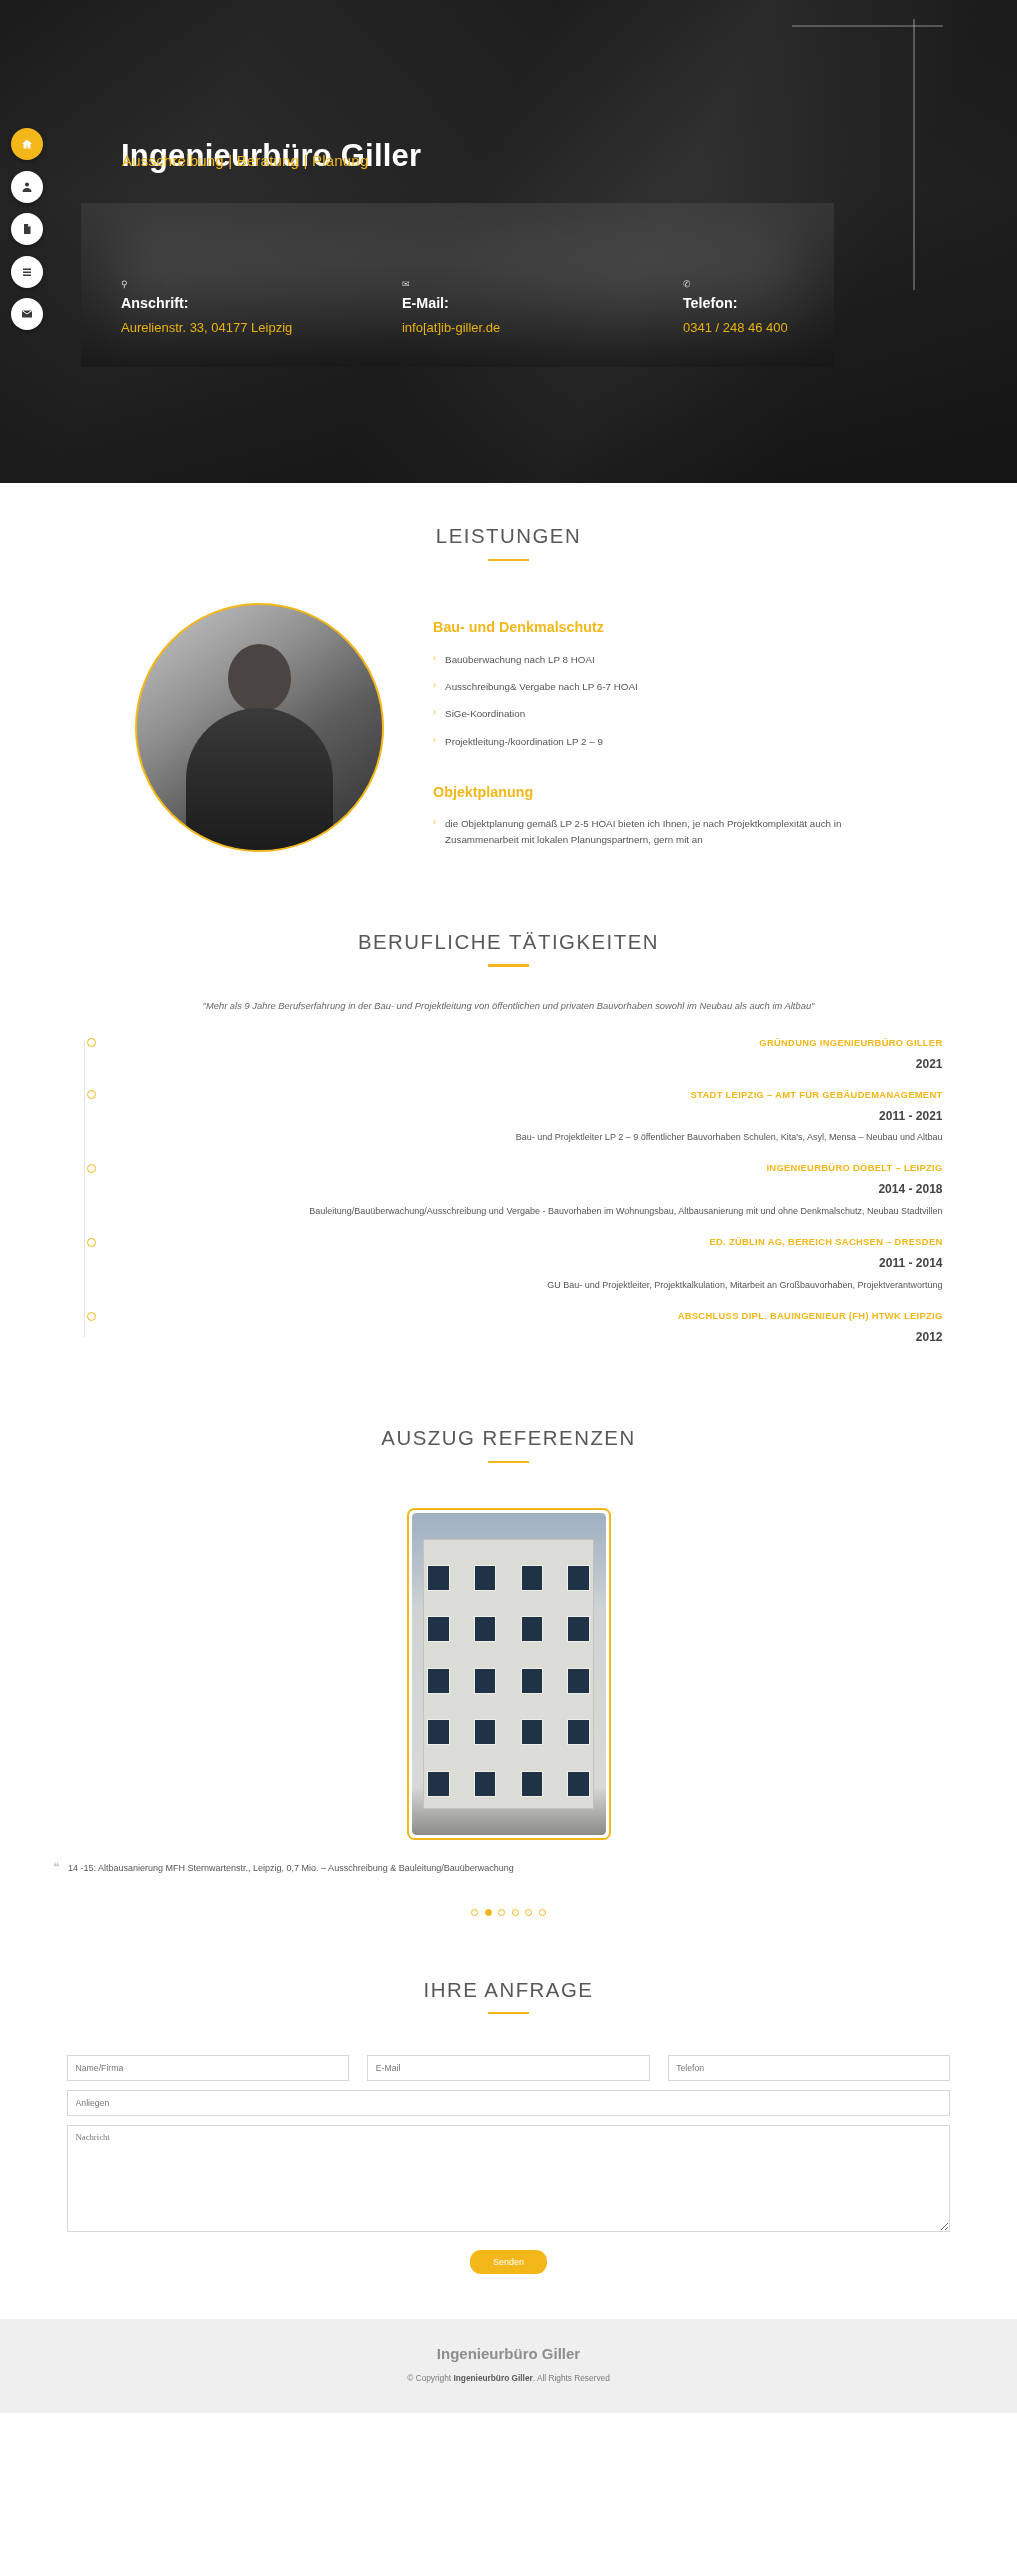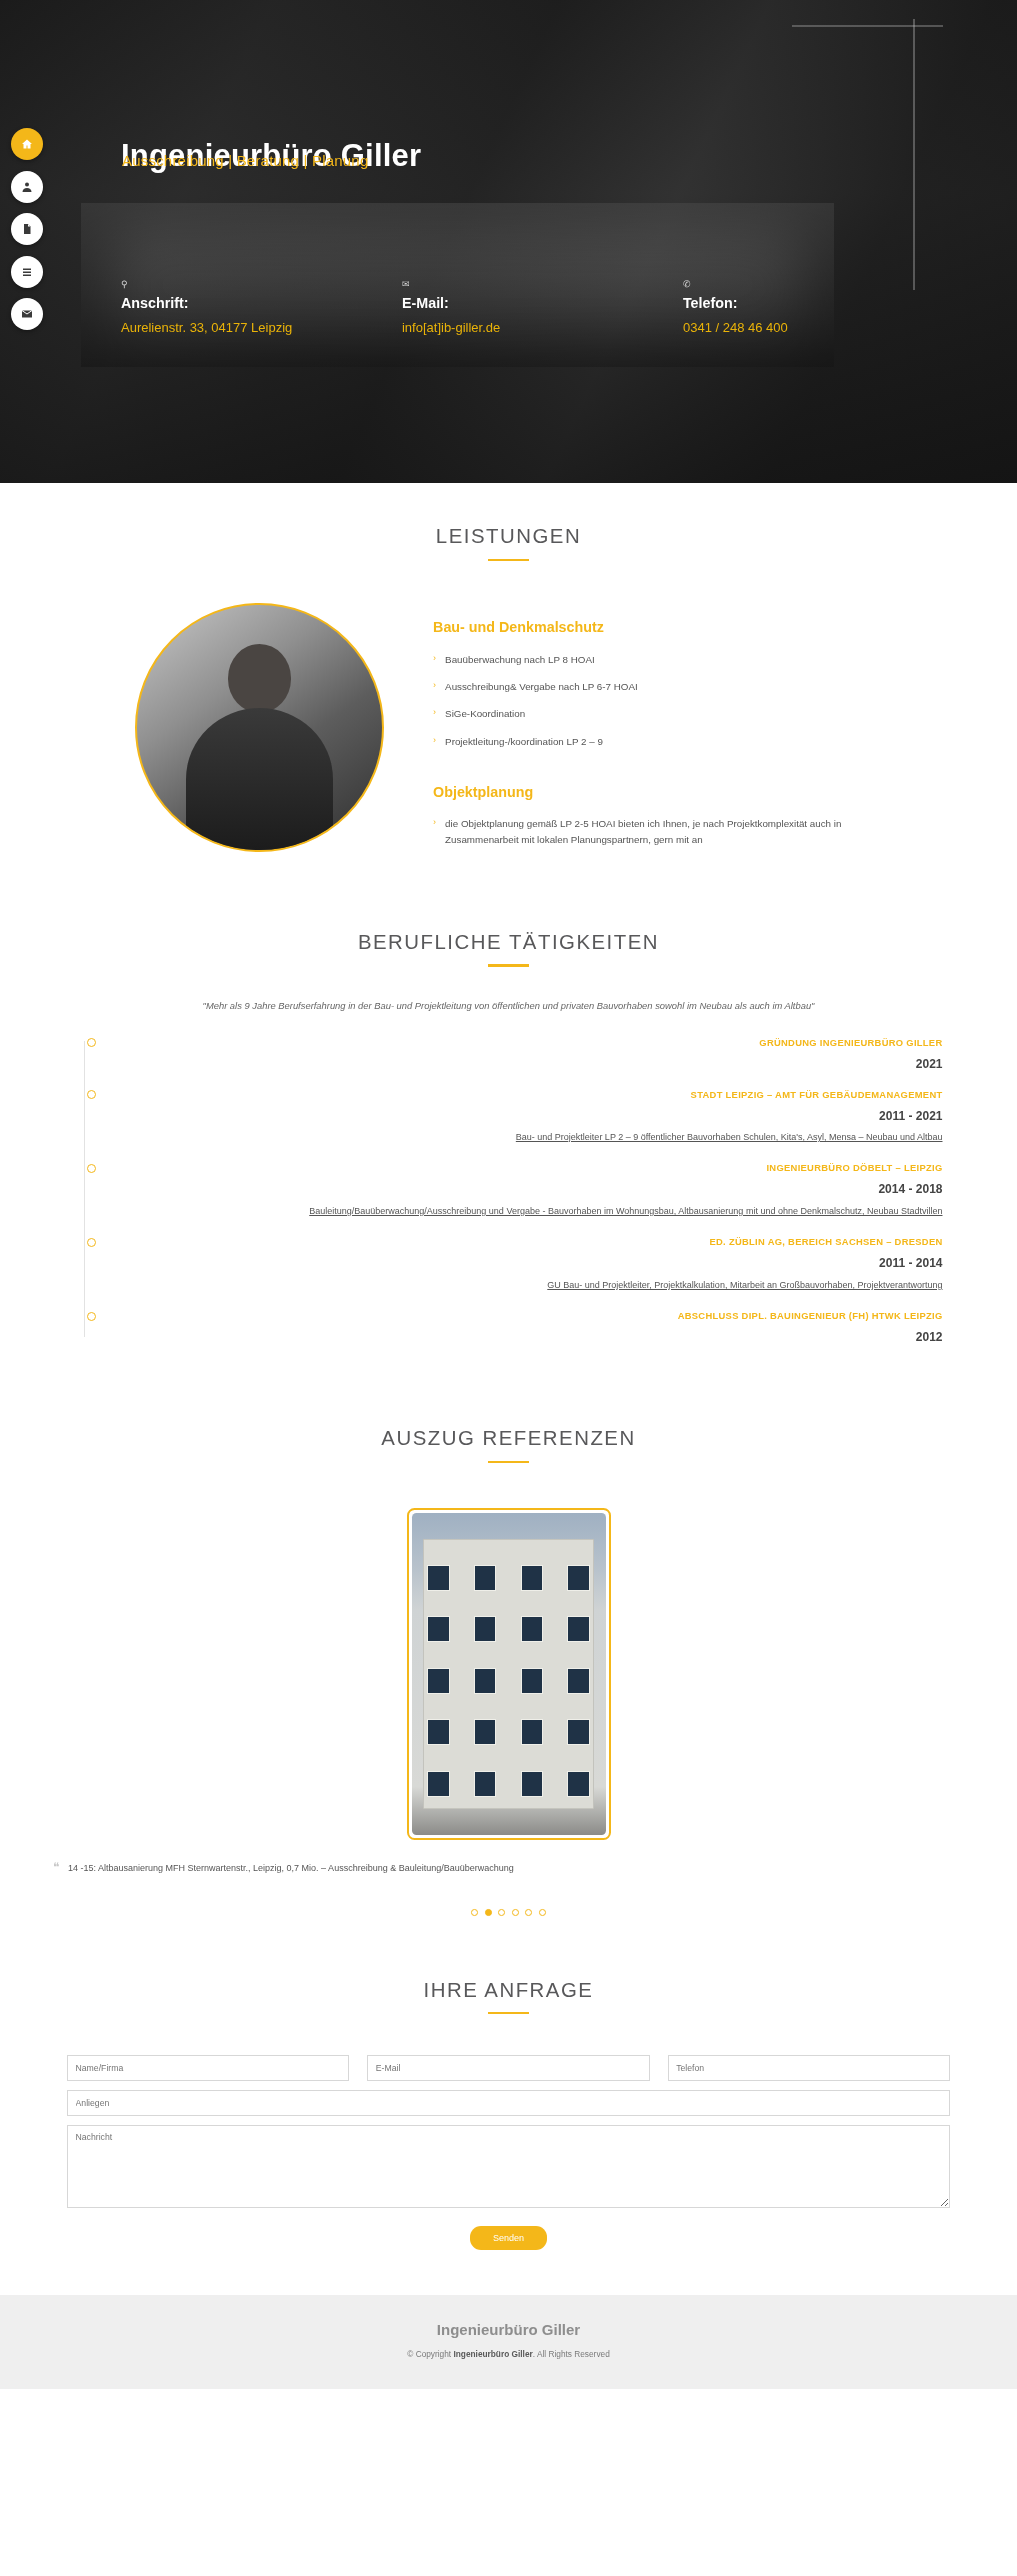--- a/index.html
+++ b/index.html
@@ -246,21 +246,20 @@
     font-weight: bold;
     color: #444;
     margin-left: 10.6px;
     margin-bottom: 7.5px;
   }
   .tl-desc {
     font-size: 9px;
     color: #555;
     margin-left: 11px;
     line-height: 1.6;
-    text-decoration: underline;
   }
 
   
   .ref-wrap { padding: 45px 0 0; }
   .ref-frame {
     width: 204px;
     height: 332px;
     margin: 0 auto;
     border: 2.3px solid #f4b719;
     border-radius: 7.5px;
@@ -312,21 +311,21 @@
   .inp {
     border: 0.8px solid #d7d7d7;
     background: #fff;
     height: 26px;
     font-size: 8.7px;
     color: #555;
     padding: 0 7.5px;
     width: 100%;
     font-family: "Liberation Sans", sans-serif;
   }
-  textarea.inp { height: 83px; padding-top: 6px; resize: vertical; }
+  textarea.inp { height: 107px; padding-top: 6px; resize: vertical; font-family: Liberation Serif, serif; }
   .send-btn {
     display:block;
     margin: 18px auto 0;
     background: #f4b719;
     color:#fff;
     border:none;
     border-radius: 11px;
     font-size: 9px;
     padding: 6.8px 22.6px;
     cursor:pointer;

